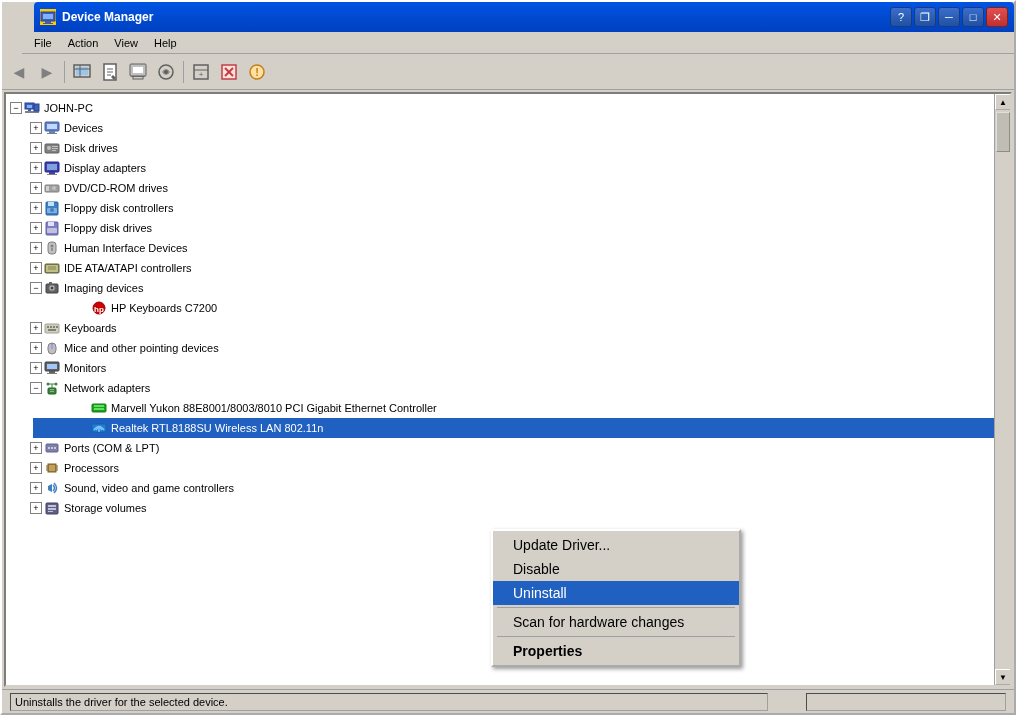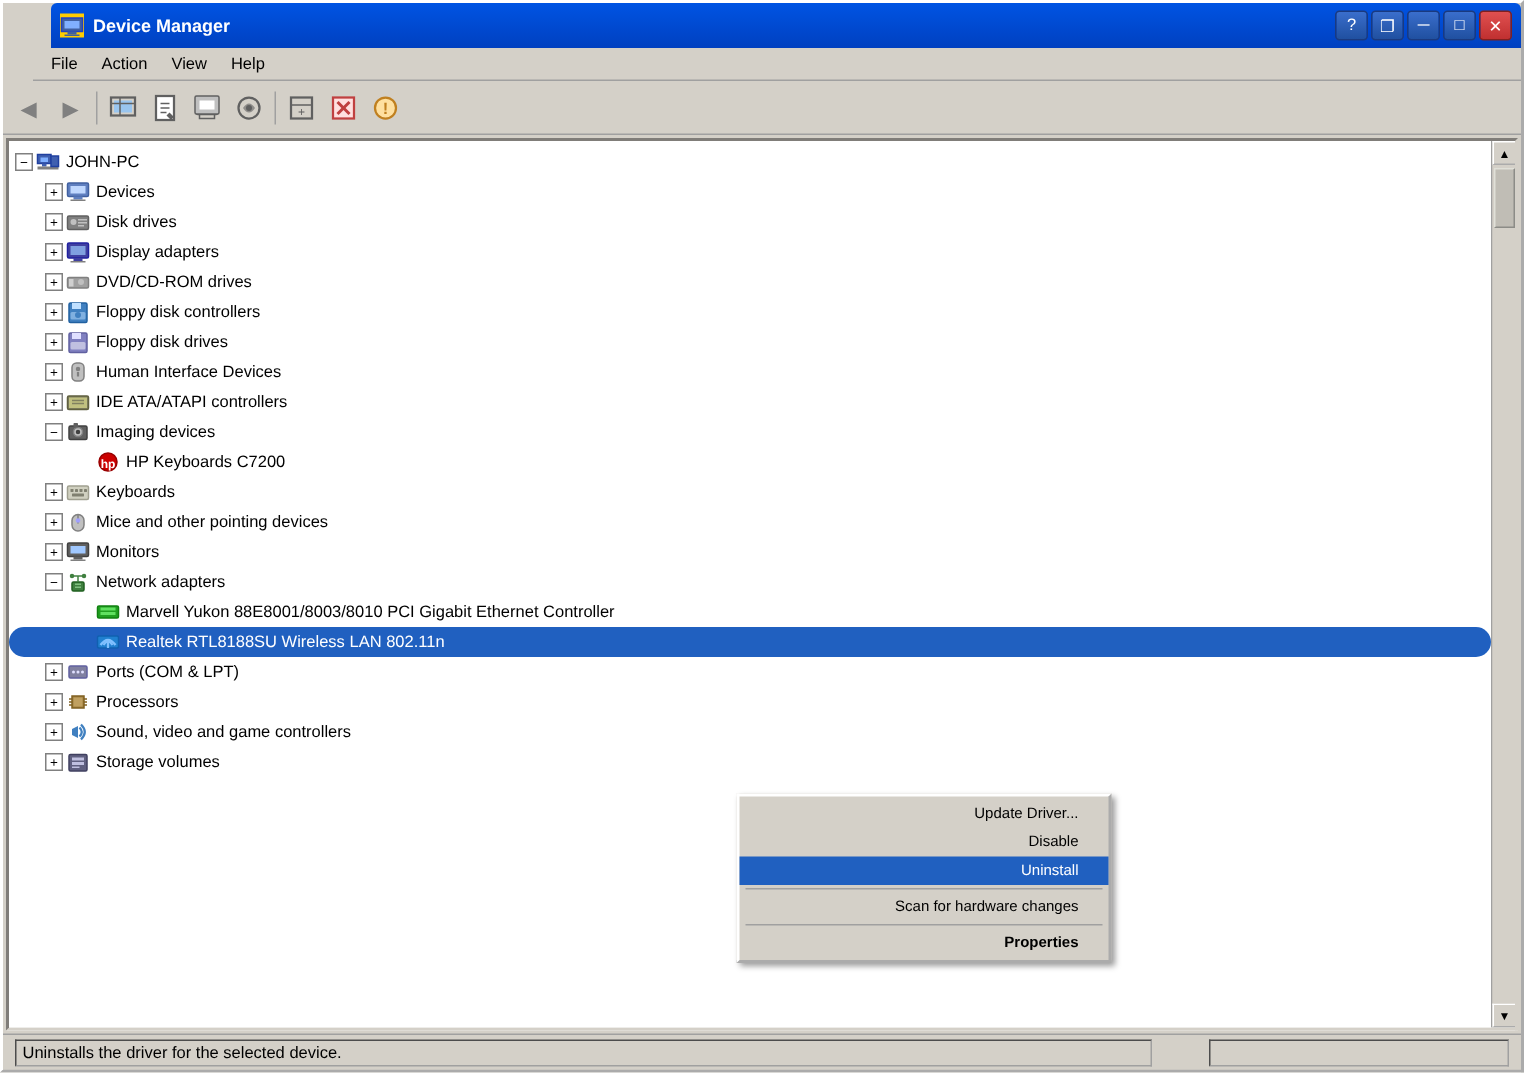--- a/index.html
+++ b/index.html
@@ -190,39 +190,38 @@
       width: 250px;
       background: #d4d0c8;
       border: 2px outset #ffffff;
       box-shadow: 2px 2px 4px rgba(0,0,0,0.4);
       z-index: 100;
       padding: 2px 0;
     }
     .ctx-item {
       padding: 4px 20px;
       cursor: pointer;
-      font-size: 10px;
-      text-align: right;
+      font-size: 14px;
     }
     .ctx-item.highlighted { background: #2060c0; color: white; }
     .ctx-separator { height: 1px; background: #a0a0a0; margin: 2px 4px; }
 
     
     .window {
       width: 1016px;
       height: 715px;
       border: 2px outset #ffffff;
       display: flex;
       flex-direction: column;
     }
 
     
     .indent-0 { padding-left: 4px; }
     .indent-1 { padding-left: 24px; }
-    .indent-2 { padding-left: 44px; }
+    .indent-2 { padding-left: 44px; margin-left: 27px; }
 
     .tree-label { font-size: 11px; }
   </style>
 </head>
 <body>
 
 <div class="window">
 
   <div class="title-bar">
     <div class="title-bar-left">
@@ -516,21 +515,21 @@
         <div class="item-icon">
           <svg width="16" height="16" viewBox="0 0 16 16">
             <rect x="1" y="4" width="14" height="8" rx="1" fill="#20a020" stroke="#108010"></rect>
             <rect x="3" y="5" width="10" height="2" fill="#60e060"></rect>
             <rect x="3" y="8" width="10" height="2" fill="#60e060"></rect>
           </svg>
         </div>
         <span class="tree-label">Marvell Yukon 88E8001/8003/8010 PCI Gigabit Ethernet Controller</span>
       </div>
 
-      <div class="tree-item indent-2 context-open" style="background:#2060c0; color:white;border-radius:10px;">
+      <div class="tree-item indent-2 context-open" style="background:#2060c0; color:white;">
         <div class="expand-spacer"></div>
         <div class="item-icon">
           <svg width="16" height="16" viewBox="0 0 16 16">
             <rect x="1" y="4" width="14" height="8" rx="1" fill="#2080d0" stroke="#1060b0"></rect>
             <path d="M3 10 Q8 3 13 10" fill="none" stroke="#80c0ff" stroke-width="1.5"></path>
             <path d="M5 10 Q8 5 11 10" fill="none" stroke="#80c0ff" stroke-width="1.5"></path>
             <line x1="8" y1="8" x2="8" y2="12" stroke="#80c0ff" stroke-width="1.5"></line>
           </svg>
         </div>
         <span class="tree-label">Realtek RTL8188SU Wireless LAN 802.11n</span>

